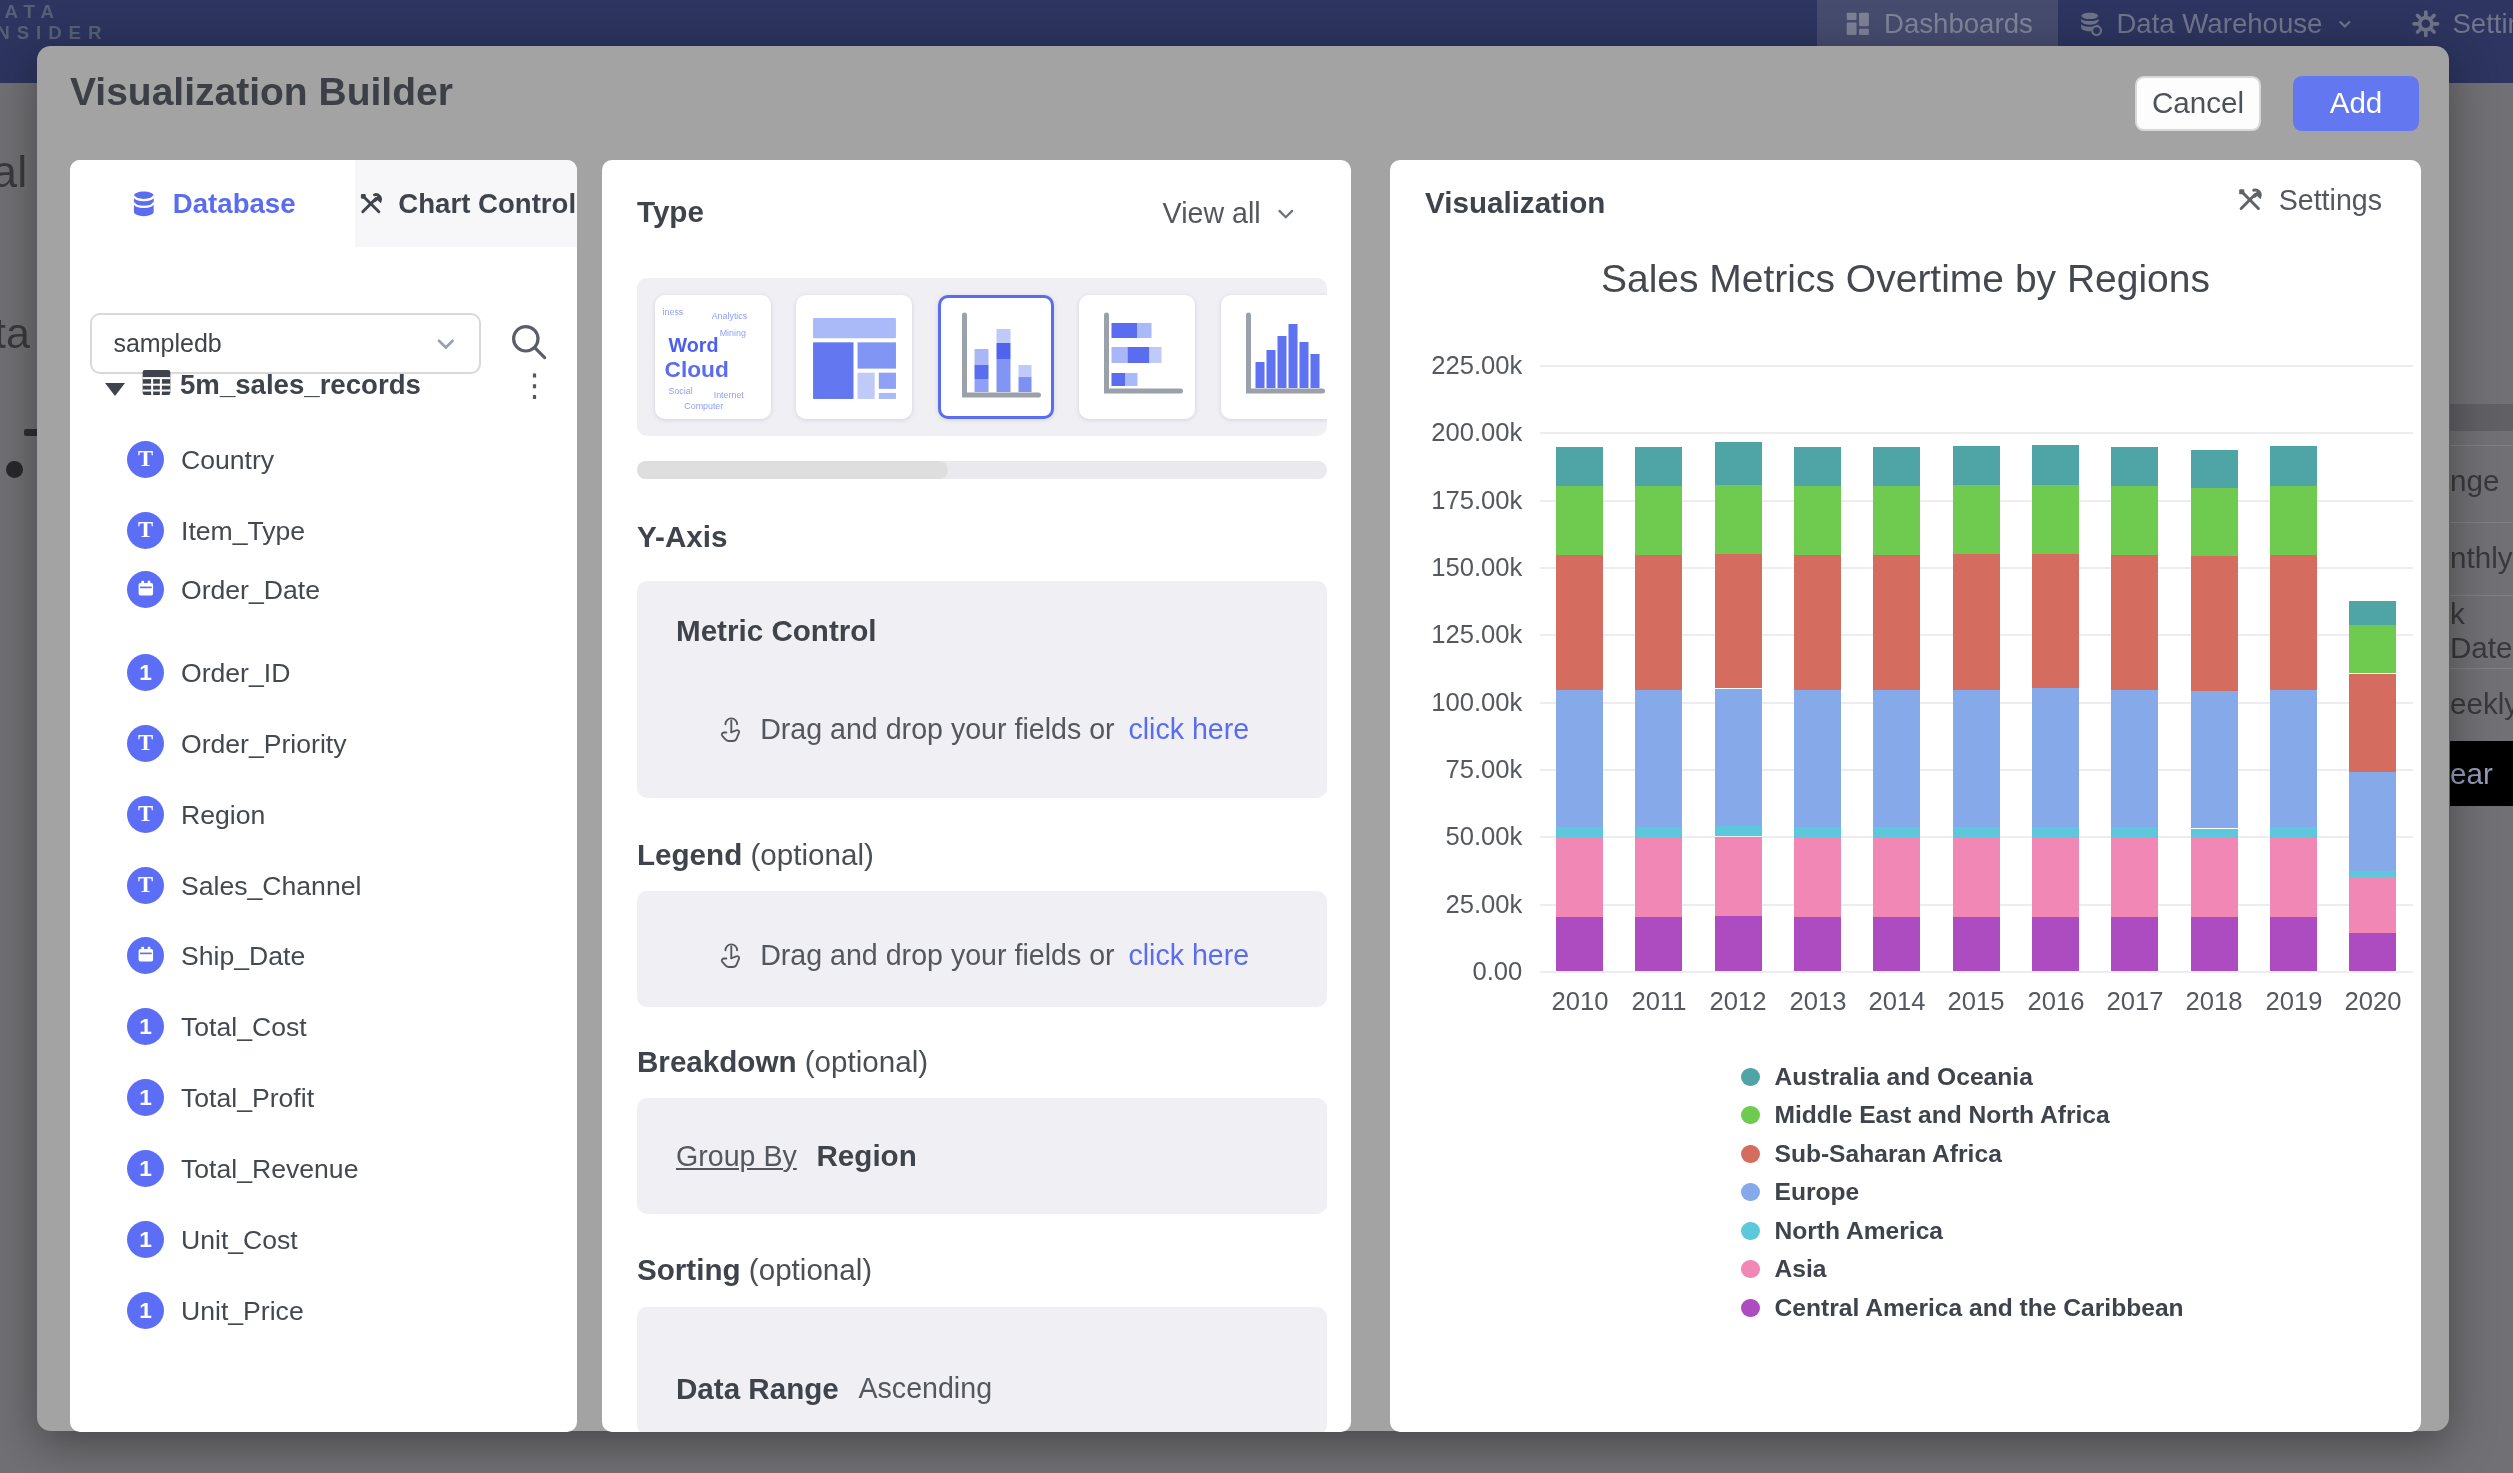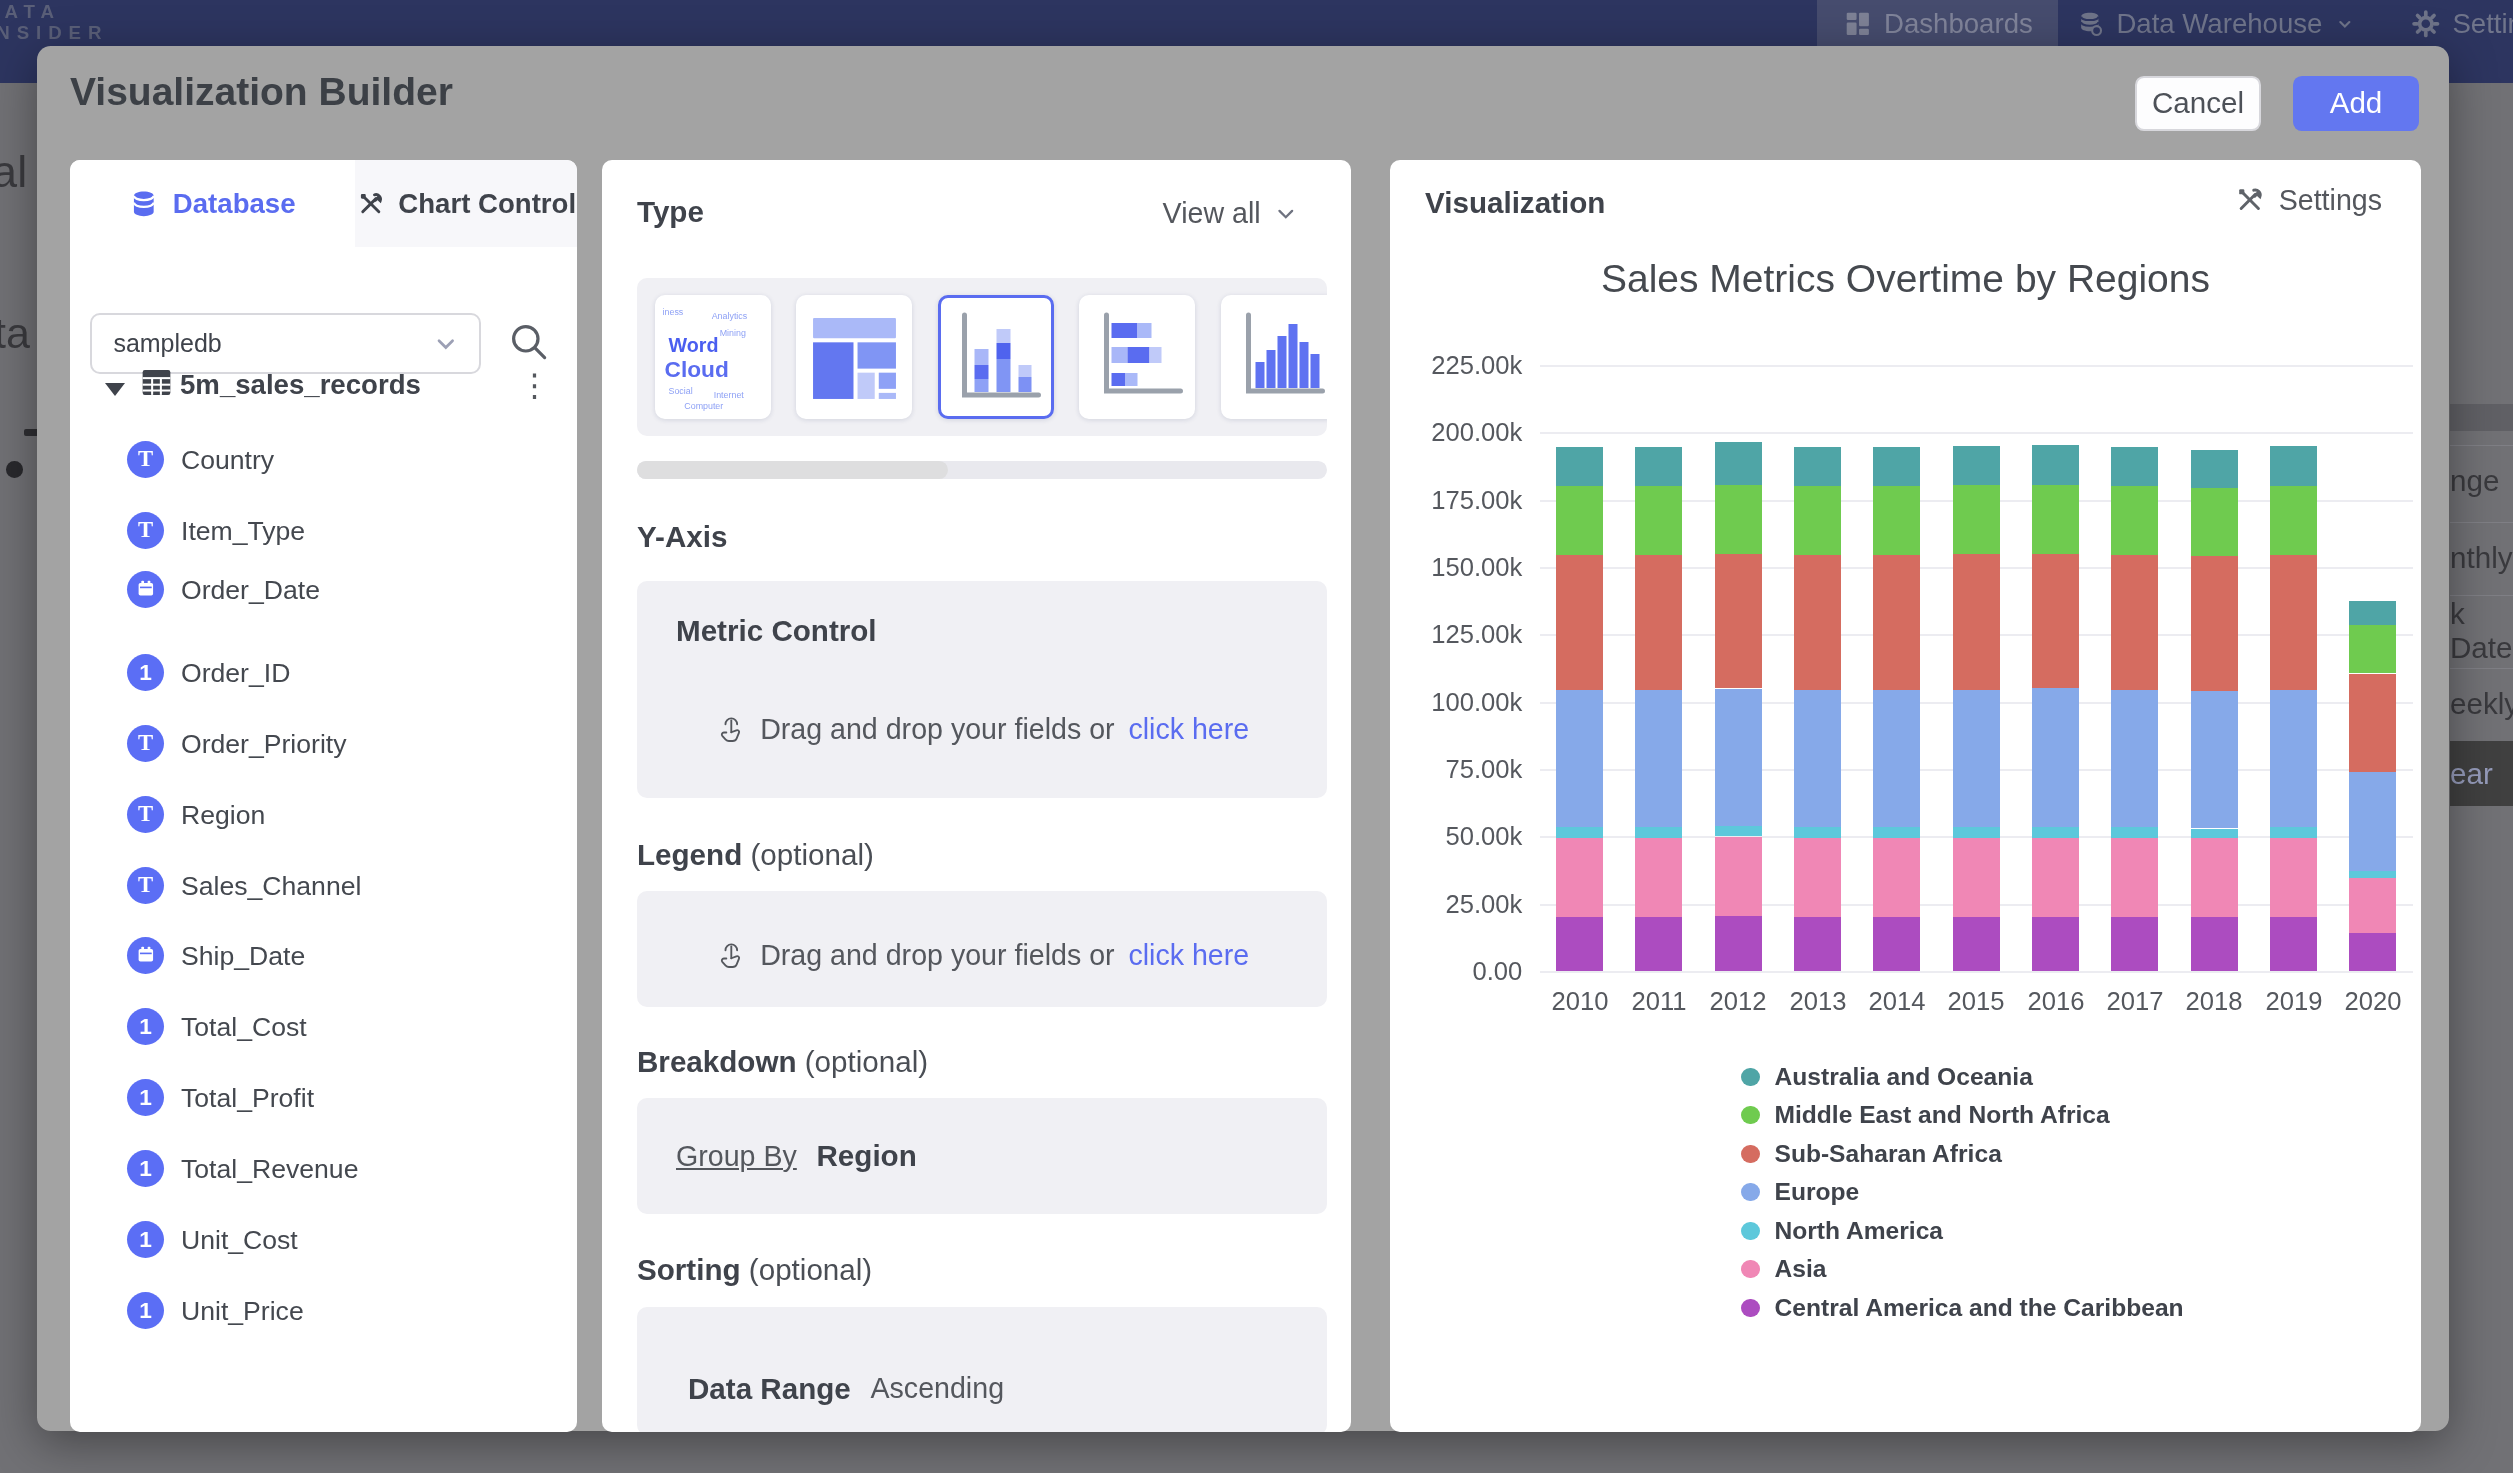--- a/index.html
+++ b/index.html
@@ -10,21 +10,21 @@
   
   .topnav{position:absolute;top:0;left:0;width:2514px;height:83px;background:#2d3560;}
   .brand{position:absolute;left:-15.8px;top:2px;color:#5a5f78;font-weight:700;font-size:18.7px;letter-spacing:6.9px;line-height:20.7px;}
   .nav-item{position:absolute;top:0;height:47px;display:flex;align-items:center;gap:11.8px;color:#70758b;font-size:27.6px;}
   .nav-item.active{background:#464c6e;color:#80849a;padding:0 25.6px;}
   .nav-icon{width:29.6px;height:29.6px;flex:0 0 auto;}
   
   .frag{position:absolute;color:#3a3a3e;}
   .frag-band{position:absolute;left:2450px;top:404px;width:64px;height:26.6px;background:#606065;}
   .rfrag{position:absolute;left:2450px;width:64px;height:69px;display:flex;align-items:center;color:#39393d;font-size:29.6px;border-top:1px solid #7f7f85;overflow:hidden;}
-  .rfrag.sel{background:#404040;color:#959bba;border-top:none;}
+  .rfrag.sel{background:#000000;color:#959bba;border-top:none;}
   .ldot{position:absolute;left:5.9px;top:461px;width:16.7px;height:16.7px;border-radius:50%;background:#29292d;}
   .ldash{position:absolute;left:23.6px;top:429px;width:15.8px;height:6.9px;background:#2f2f33;border-radius:2px;}
   
   .modal{position:absolute;left:37px;top:46px;width:2412px;height:1385px;background:#a3a3a3;border-radius:13.8px;box-shadow:0 11.8px 47px rgba(0,0,0,.38);}
   .modal-title{position:absolute;left:33px;top:23.6px;font-size:39px;font-weight:600;color:#3c4046;}
   .btn{position:absolute;top:29.6px;height:55px;border-radius:8.9px;font-size:29.6px;display:flex;align-items:center;justify-content:center;box-sizing:border-box;}
   .btn-cancel{left:2098px;width:126px;background:#fdfdfe;border:2px solid #d7d7dc;color:#4d5158;}
   .btn-add{left:2256px;width:126px;background:#6377f0;color:#ffffff;}
   .card{position:absolute;top:114px;background:#ffffff;border-radius:9.9px;overflow:hidden;height:1272px;}
   .card.left{left:33px;width:507px;height:1272px;}
@@ -56,21 +56,21 @@
   .tile.selected{border:3px solid #5a6cf0;}
   .hscroll{position:absolute;left:35px;top:301px;width:690px;height:17.7px;background:#e9e9ee;border-radius:8.9px;}
   .hscroll .thumb{position:absolute;left:0;top:0;height:17.7px;width:45%;background:#dededf;border-radius:8.9px;}
   .panel-gray{position:absolute;left:35px;width:690px;background:#f0f0f4;border-radius:9.9px;}
   .panel-title{position:absolute;left:39px;top:33px;font-size:29.6px;font-weight:700;color:#3f434b;}
   .drag-row{position:absolute;left:0;width:100%;display:flex;align-items:center;justify-content:center;gap:13.8px;font-size:28.6px;color:#54575d;margin-top:9px;}
   .drag-row .link{color:#5a6cf0;}
   .groupby-row{position:absolute;left:39px;top:0;height:100%;display:flex;align-items:center;gap:19.7px;}
   .gb-label{font-size:28.6px;color:#54575d;text-decoration:underline;}
   .gb-value{font-size:29.6px;font-weight:700;color:#3f434b;}
-  .sort-row{position:absolute;left:39px;top:65px;display:flex;gap:19.7px;margin-left:12px;}
+  .sort-row{position:absolute;left:39px;top:65px;display:flex;gap:19.7px;}
   .sort-field{font-size:29.6px;font-weight:700;color:#3f434b;}
   .sort-order{font-size:28.6px;color:#54575d;}
   
   .viz-head{position:absolute;left:35px;top:25.6px;font-size:29.6px;font-weight:700;color:#3f434b;}
   .settings{position:absolute;right:39px;top:23.6px;display:flex;align-items:center;gap:13.8px;font-size:28.6px;color:#54575d;}
   .chart-title{position:absolute;left:0;top:97px;width:100%;text-align:center;font-size:39px;color:#45494f;}
   .chart-area{position:absolute;left:150px;top:205px;width:873px;height:606px;}
   .gridline{position:absolute;left:0;width:100%;height:0;border-top:2px solid #ececf1;}
   .ytick{position:absolute;transform:translate(-100%,-50%);font-size:25.6px;color:#55585e;white-space:nowrap;}
   .bar{position:absolute;bottom:0;width:47px;}

